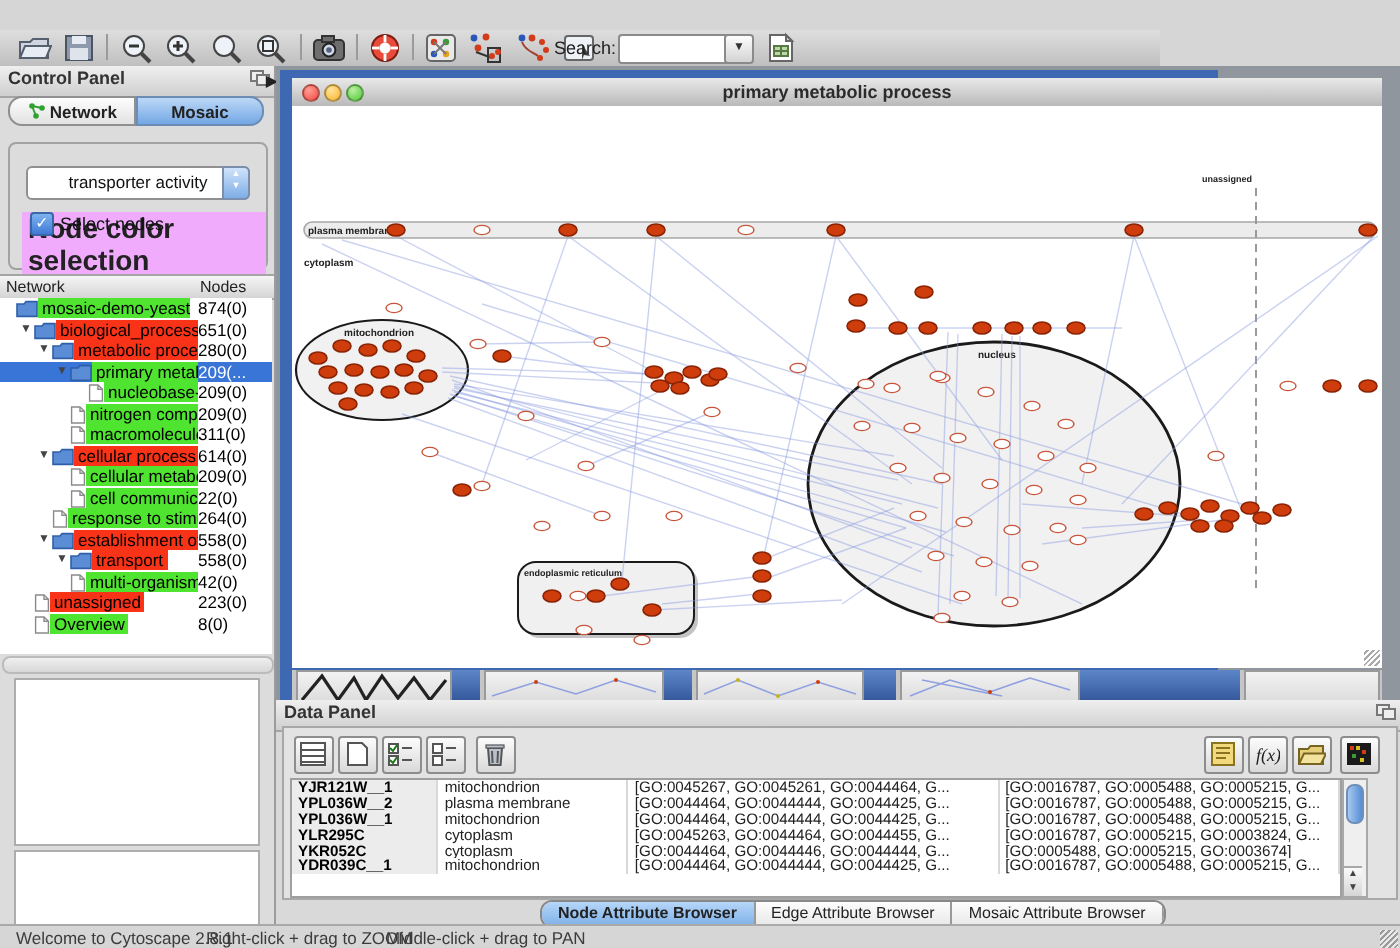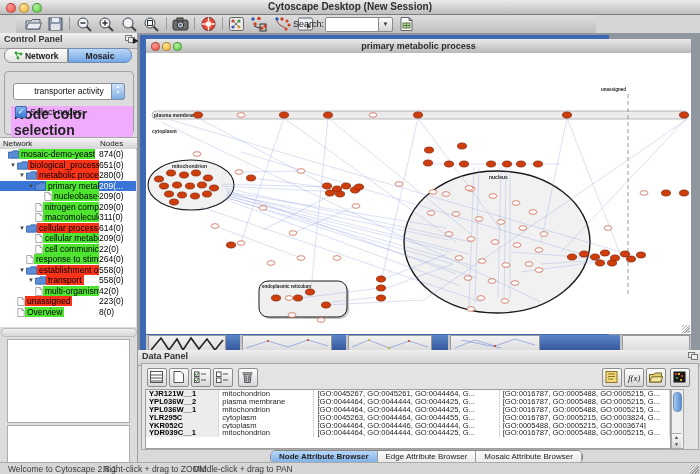--- a/index.html
+++ b/index.html
@@ -9,21 +9,21 @@
   
   #titlebar{position:absolute;left:0;top:0;width:700px;height:14px;
     background:linear-gradient(#ececec,#bdbdbd);border-bottom:1px solid #7d7d7d;}
   .tl{position:absolute;top:3px;width:8px;height:8px;border-radius:50%;border:0.5px solid rgba(0,0,0,.3);}
   #tl-close{left:6px;background:radial-gradient(circle at 35% 30%,#ff9d96,#f3493c);}
   #tl-min{left:19px;background:radial-gradient(circle at 35% 30%,#ffe49a,#f8b42c);}
   #tl-zoom{left:32px;background:radial-gradient(circle at 35% 30%,#b9f0a0,#4fc937);}
   #win-title{position:absolute;left:0;right:0;top:1px;text-align:center;
     font-size:10px;font-weight:bold;color:#2e2e2e;}
   
-  #toolbar{position:absolute;left:16px;top:15px;width:580px;height:18px;
+  #toolbar{position:absolute;left:0;top:15px;width:580px;height:18px;
     background:linear-gradient(#dedede,#bfbfbf);border-bottom:1px solid #8f8f8f;}
   .tbi{position:absolute;top:1px;width:17px;height:16px;}
   .tbsep{position:absolute;top:2px;width:1px;height:13px;background:#9a9a9a;}
   #search-label{position:absolute;left:277px;top:4px;font-size:9px;color:#222;}
   #search-input{position:absolute;left:309px;top:2px;width:50px;height:11px;border:1px solid #8a8a8a;
     background:#fff;font-size:9px;border-radius:2px;}
   #search-drop{position:absolute;left:362px;top:2px;width:13px;height:13px;background:linear-gradient(#fdfdfd,#d3d3d3);
     border:1px solid #8a8a8a;border-radius:2px;font-size:6px;text-align:center;line-height:13px;color:#333;}
   
   #control-panel{position:absolute;left:0;top:33px;width:137px;height:429px;
@@ -129,26 +129,20 @@
   #statusbar span{position:absolute;top:1px;white-space:nowrap;}
   #st-welcome{left:8px;} #st-zoom{left:103px;} #st-pan{left:193px;}
   #app-grip{position:absolute;right:1px;bottom:1px;width:9px;height:9px;
     background:repeating-linear-gradient(135deg,#e8e8e8 0 1px,#9a9a9a 1px 2px);}
 </style>
 </head>
 <body>
 
 <div id="app">
 
-  <div id="titlebar">
-    <div class="tl" id="tl-close"></div>
-    <div class="tl" id="tl-min"></div>
-    <div class="tl" id="tl-zoom"></div>
-    <div id="win-title">Cytoscape Desktop (New Session)</div>
-  </div>
 
   <div id="toolbar">
     <svg class="tbi" style="left:9px" viewBox="0 0 17 16">
         <path d="M1,5 L6,5 7.5,3.5 15,3.5 15,13 1,13 Z" fill="#cfd6e2" stroke="#55606e"></path>
         <path d="M1,13 L3.5,7 16.5,7 14,13 Z" fill="#e8edf5" stroke="#55606e"></path>
       </svg>
     <svg class="tbi" style="left:31px" viewBox="0 0 17 16">
         <rect x="2" y="2" width="13" height="12" fill="#8e99ad" stroke="#4c5562"></rect>
         <rect x="5" y="2" width="7" height="4" fill="#e7ebf2"></rect>
         <rect x="4" y="8" width="9" height="6" fill="#dfe4ec"></rect>

